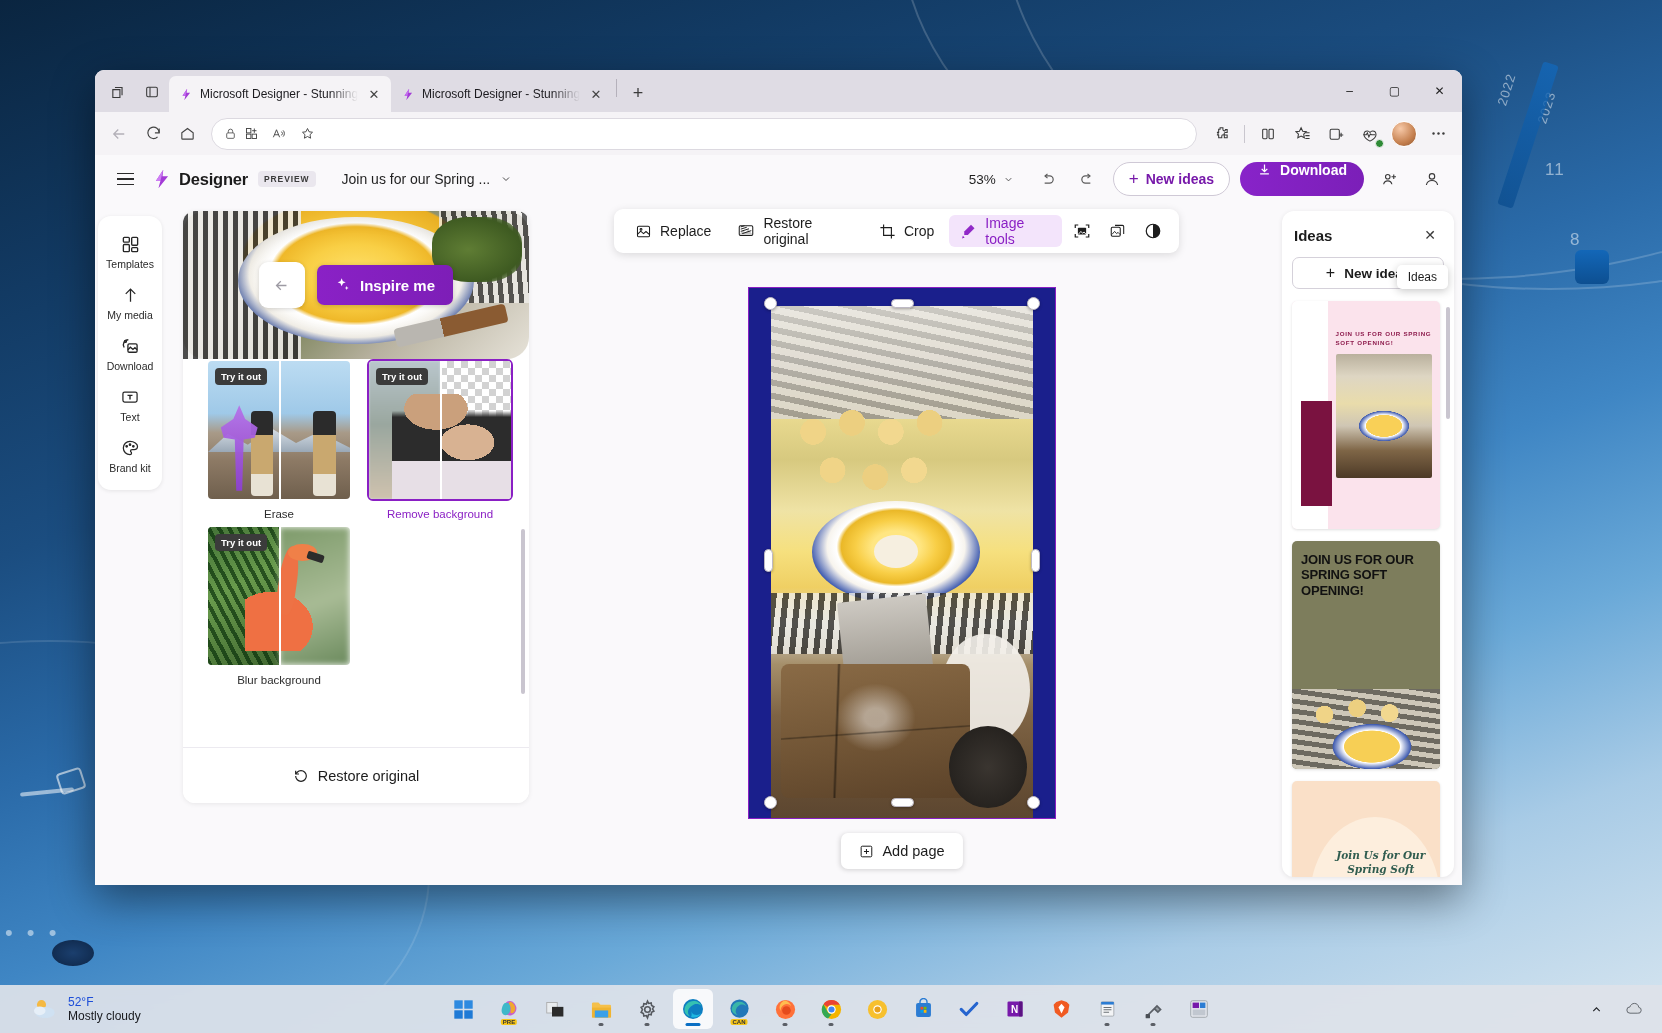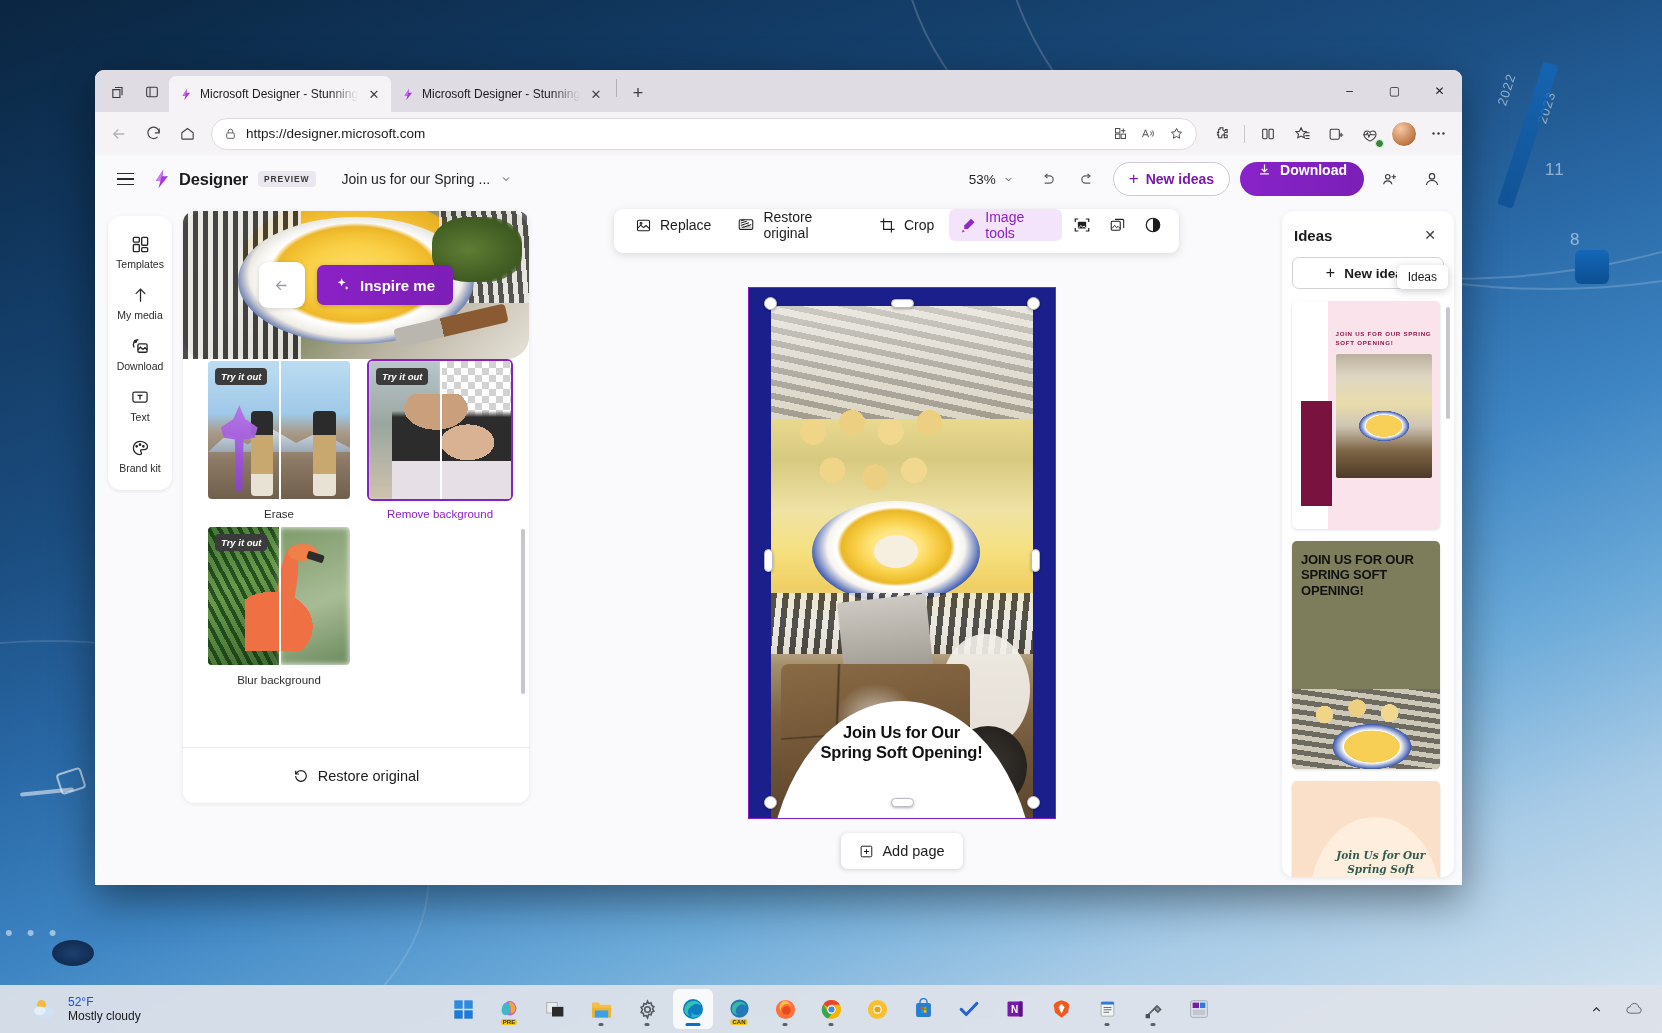--- a/index.html
+++ b/index.html
@@ -160,21 +160,21 @@
   .hicon {
     width:32px; height:32px; border-radius:6px; display:flex;
     align-items:center; justify-content:center; color:#3a3a3a; cursor:pointer;
   }
 
   
   .dbody { flex: 1; display: flex; position: relative; min-height: 0; }
 
   
   .rail {
-    position:absolute; left:13px; top:13px;
+    position:absolute; left:3px; top:13px;
     width: 64px; background:#fff; border-radius:13px;
     box-shadow: 0 1px 4px rgba(0,0,0,.09);
     padding: 10px 0 12px; display:flex; flex-direction:column;
     align-items:center; gap: 3px; z-index: 5;
   }
   .railitem {
     width: 58px; padding: 7px 0 4px; display:flex; flex-direction:column;
     align-items:center; gap:3px; border-radius:8px; cursor:pointer;
   }
   .railitem .rlabel { font-size: 10.5px; color:#2a2a2a; }
@@ -245,21 +245,21 @@
   }
   .card { display:flex; flex-direction:column; align-items:center; gap: 7px; }
   .thumb {
     width: 146px; height: 142px; border-radius:6px; position:relative;
     overflow:hidden; cursor:pointer; border:2px solid transparent;
   }
   .thumb.sel { border-color:#8a1fc4; }
   .tryit {
     position:absolute; left:7px; top:7px; z-index:3;
     background:#3b3b3b; color:#fff; font-size:9.5px; font-weight:700;
-    padding:3px 6px; border-radius:4px;font-style:italic;
+    padding:3px 6px; border-radius:4px;
   }
   .splitline { position:absolute; left:50%; top:0; bottom:0; width:1.5px; background:#fff; z-index:2; }
   .cardlabel { font-size:11.5px; color:#2d2d2d; }
   .cardlabel.sel { color:#8a1fc4; }
 
   
   .art-erase {
     position:absolute; inset:0;
     background:
       linear-gradient(180deg,#bcdcf2 0%, #9fc9e8 38%, #a89a88 52%, #8d7a65 72%, #6f5f4d 100%);
@@ -340,21 +340,21 @@
   }
   .pscrollbar {
     position:absolute; right:4px; top:170px; width:4px; height:165px;
     background:#c9c5cf; border-radius:3px;
   }
 
   
   .imgtoolbar {
     position:absolute; left: 519px; top: 6px; width: 565px; height: 44px;
     background:#fff; border-radius:9px; box-shadow: 0 2px 9px rgba(0,0,0,.13);
-    display:flex; align-items:flex-start; padding: 0 10px; gap: 4px; z-index: 6;
+    display:flex; align-items:center; padding: 0 10px; gap: 4px; z-index: 6;
   }
   .itool {
     display:flex; align-items:center; gap:8px; height:32px; padding:0 11px;
     border-radius:6px; font-size:14px; color:#1d1d1d; cursor:pointer;
   }
   .itool.active { background:#f3e4fb; color:#8a1fc4; }
   .itool .iic { display:flex; align-items:center; }
   .itool-icon {
     width:34px; height:32px; display:flex; align-items:center;
     justify-content:center; border-radius:6px; cursor:pointer; color:#1d1d1d;
@@ -649,21 +649,20 @@
       <svg width="17" height="17" viewBox="0 0 24 24" fill="none" stroke="currentColor" stroke-width="1.6">
         <path d="M4 11l8-6 8 6v8a1 1 0 01-1 1H5a1 1 0 01-1-1z"></path>
         </svg>
     </div>
 
     <div class="omnibox">
       <svg width="13" height="14" viewBox="0 0 24 24" fill="none" stroke="#5a5a5a" stroke-width="1.7">
         <rect x="5" y="10" width="14" height="10" rx="2"></rect>
           <path d="M8 10V7a4 4 0 018 0v3"></path>
         </svg>
-      <span class="urltext">https://designer.microsoft.com</span>
       <div class="obtn">
         <svg width="15" height="15" viewBox="0 0 24 24" fill="none" stroke="currentColor" stroke-width="1.5">
           <rect x="4" y="4" width="7" height="7"></rect>
             <rect x="4" y="13" width="7" height="7"></rect>
           <rect x="13" y="13" width="7" height="7"></rect>
             <path d="M16.5 4v7M13 7.5h7"></path>
           </svg>
       </div>
       <div class="obtn">
         <svg width="16" height="15" viewBox="0 0 24 24" fill="none" stroke="currentColor" stroke-width="1.5">
@@ -1001,24 +1000,20 @@
             <div class="photo">
               <div class="ph-top-stripes"></div>
               <div class="ph-cookies"></div>
               <div class="ph-bundt"></div>
               <div class="ph-mid-stripes"></div>
               <div class="ph-server"></div>
               <div class="ph-doily"></div>
               <div class="ph-cake"></div>
               <div class="ph-darkplate"></div>
             </div>
-            <div class="arc-text">
-              <span class="l1">Join Us for Our</span>
-              <span class="l2">Spring Soft Opening!</span>
-            </div>
           </div>
 
           <div class="selbox"></div>
           <div class="handle" style="left:15px;top:9px;"></div>
           <div class="handle" style="right:15px;top:9px;"></div>
           <div class="handle" style="left:15px;bottom:9px;"></div>
           <div class="handle" style="right:15px;bottom:9px;"></div>
           <div class="hbar" style="left:50%;margin-left:-11px;top:11px;"></div>
           <div class="hbar" style="left:50%;margin-left:-11px;bottom:11px;"></div>
           <div class="hbar" style="left:15px;top:50%;margin-top:-4px;width:9px;height:23px;"></div>

